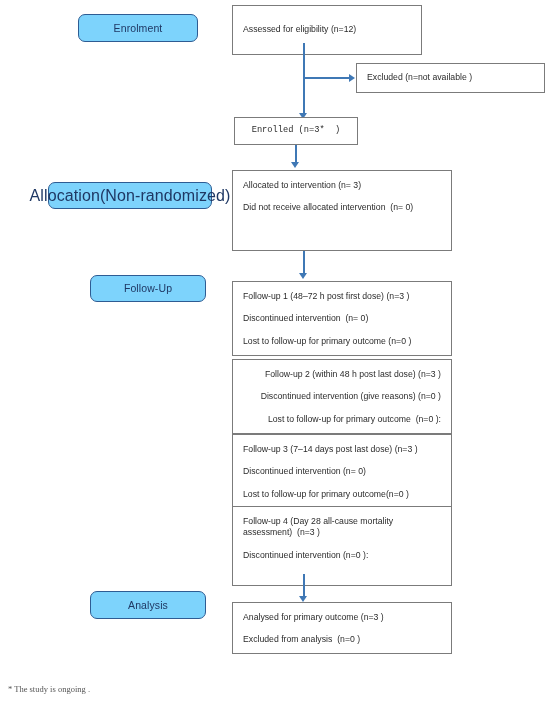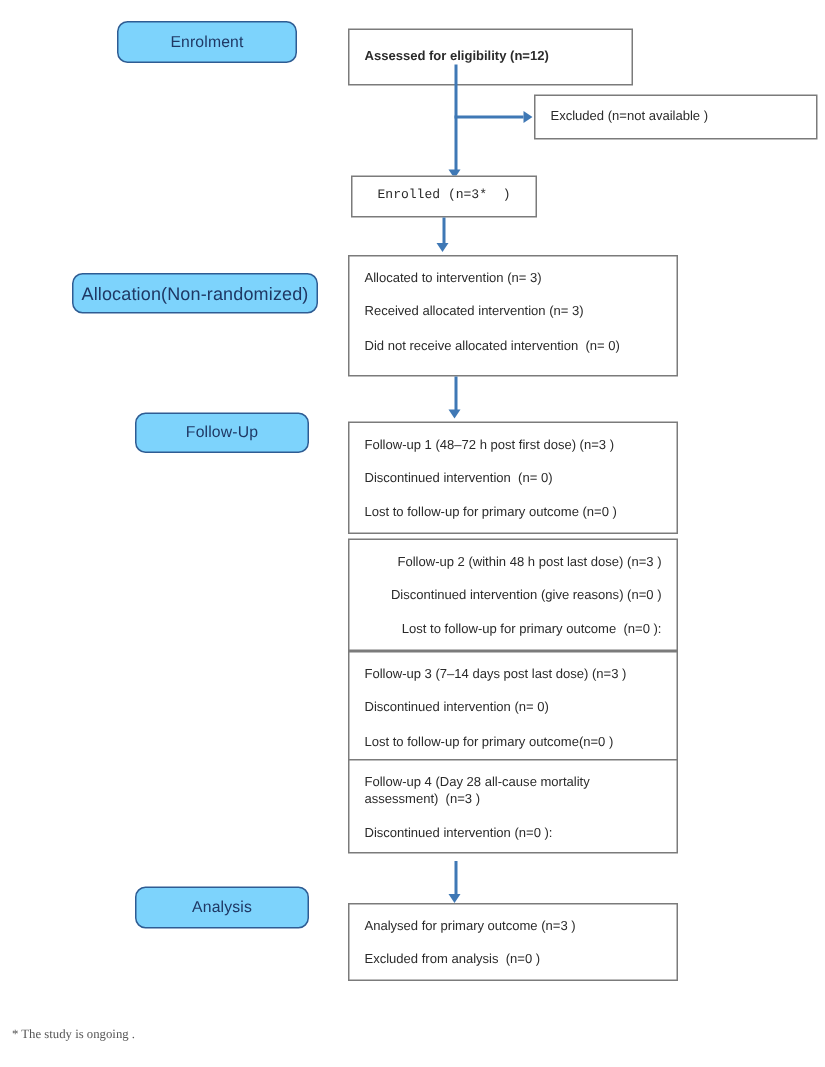--- a/index.html
+++ b/index.html
@@ -115,33 +115,33 @@
 </style>
 </head>
 <body>
 
 <div class="canvas">
 
   <div class="pill" style="left:78px;  top:14px;  width:120px; height:28px;">
     <span>Enrolment</span>
   </div>
 
-  <div class="pill" style="left:48px;  top:182px; width:164px; height:27px; font-size:12px;">
+  <div class="pill" style="left:48px;  top:182px; width:164px; height:27px; font-size:16px;">
     <span>Allocation(Non-randomized)</span>
   </div>
 
   <div class="pill" style="left:90px;  top:275px; width:116px; height:27px;">
     <span>Follow-Up</span>
   </div>
 
   <div class="pill" style="left:90px;  top:591px; width:116px; height:28px;">
     <span>Analysis</span>
   </div>
 
-  <div class="box midleft" style="left:232px; top:19px; width:190px; height:38px;font-weight:bold;">
+  <div class="box midleft" style="left:232px; top:5px; width:190px; height:50px;">
     <div class="line">Assessed for eligibility (n=12)</div>
   </div>
 
   <div class="vline" style="left:303px; top:43px; height:72px;"></div>
   <div class="arrow-down" style="left:299px; top:113px;"></div>
 
   <div class="hline" style="left:303px; top:77px; width:46px;"></div>
   <div class="arrow-right" style="left:349px; top:74px;"></div>
 
   <div class="box midleft" style="left:356px; top:63px; width:189px; height:30px;">
@@ -150,21 +150,20 @@
 
   <div class="box center" style="left:234px; top:117px; width:124px; height:28px;">
     <div class="line">Enrolled (n=3*  )</div>
   </div>
 
   <div class="vline" style="left:295px; top:145px; height:19px;"></div>
   <div class="arrow-down" style="left:291px; top:162px;"></div>
 
   <div class="box tight" style="left:232px; top:170px; width:220px; height:81px;">
     <div class="line">Allocated to intervention (n= 3)</div>
-    <div class="line">Received allocated intervention (n= 3)</div>
     <div class="line">Did not receive allocated intervention  (n= 0)</div>
   </div>
 
   <div class="vline" style="left:303px; top:251px; height:24px;"></div>
   <div class="arrow-down" style="left:299px; top:273px;"></div>
 
   <div class="box tight" style="left:232px; top:281px; width:220px; height:75px;">
     <div class="line">Follow-up 1 (48–72 h post first dose) (n=3 )</div>
     <div class="line">Discontinued intervention  (n= 0)</div>
     <div class="line">Lost to follow-up for primary outcome (n=0 )</div>
@@ -175,21 +174,21 @@
     <div class="line">Discontinued intervention (give reasons) (n=0 )</div>
     <div class="line">Lost to follow-up for primary outcome  (n=0 ):</div>
   </div>
 
   <div class="box tight" style="left:232px; top:434px; width:220px; height:84px;">
     <div class="line">Follow-up 3 (7–14 days post last dose) (n=3 )</div>
     <div class="line">Discontinued intervention (n= 0)</div>
     <div class="line">Lost to follow-up for primary outcome(n=0 )</div>
   </div>
 
-  <div class="box tight" style="left:232px; top:506px; width:220px; height:63px;">
+  <div class="box tight" style="left:232px; top:506px; width:220px; height:80px;">
     <div class="line">Follow-up 4 (Day 28 all-cause mortality assessment)  (n=3 )</div>
     <div class="line">Discontinued intervention (n=0 ):</div>
   </div>
 
   <div class="vline" style="left:303px; top:574px; height:24px;"></div>
   <div class="arrow-down" style="left:299px; top:596px;"></div>
 
   <div class="box tight" style="left:232px; top:602px; width:220px; height:52px;">
     <div class="line">Analysed for primary outcome (n=3 )</div>
     <div class="line">Excluded from analysis  (n=0 )</div>

